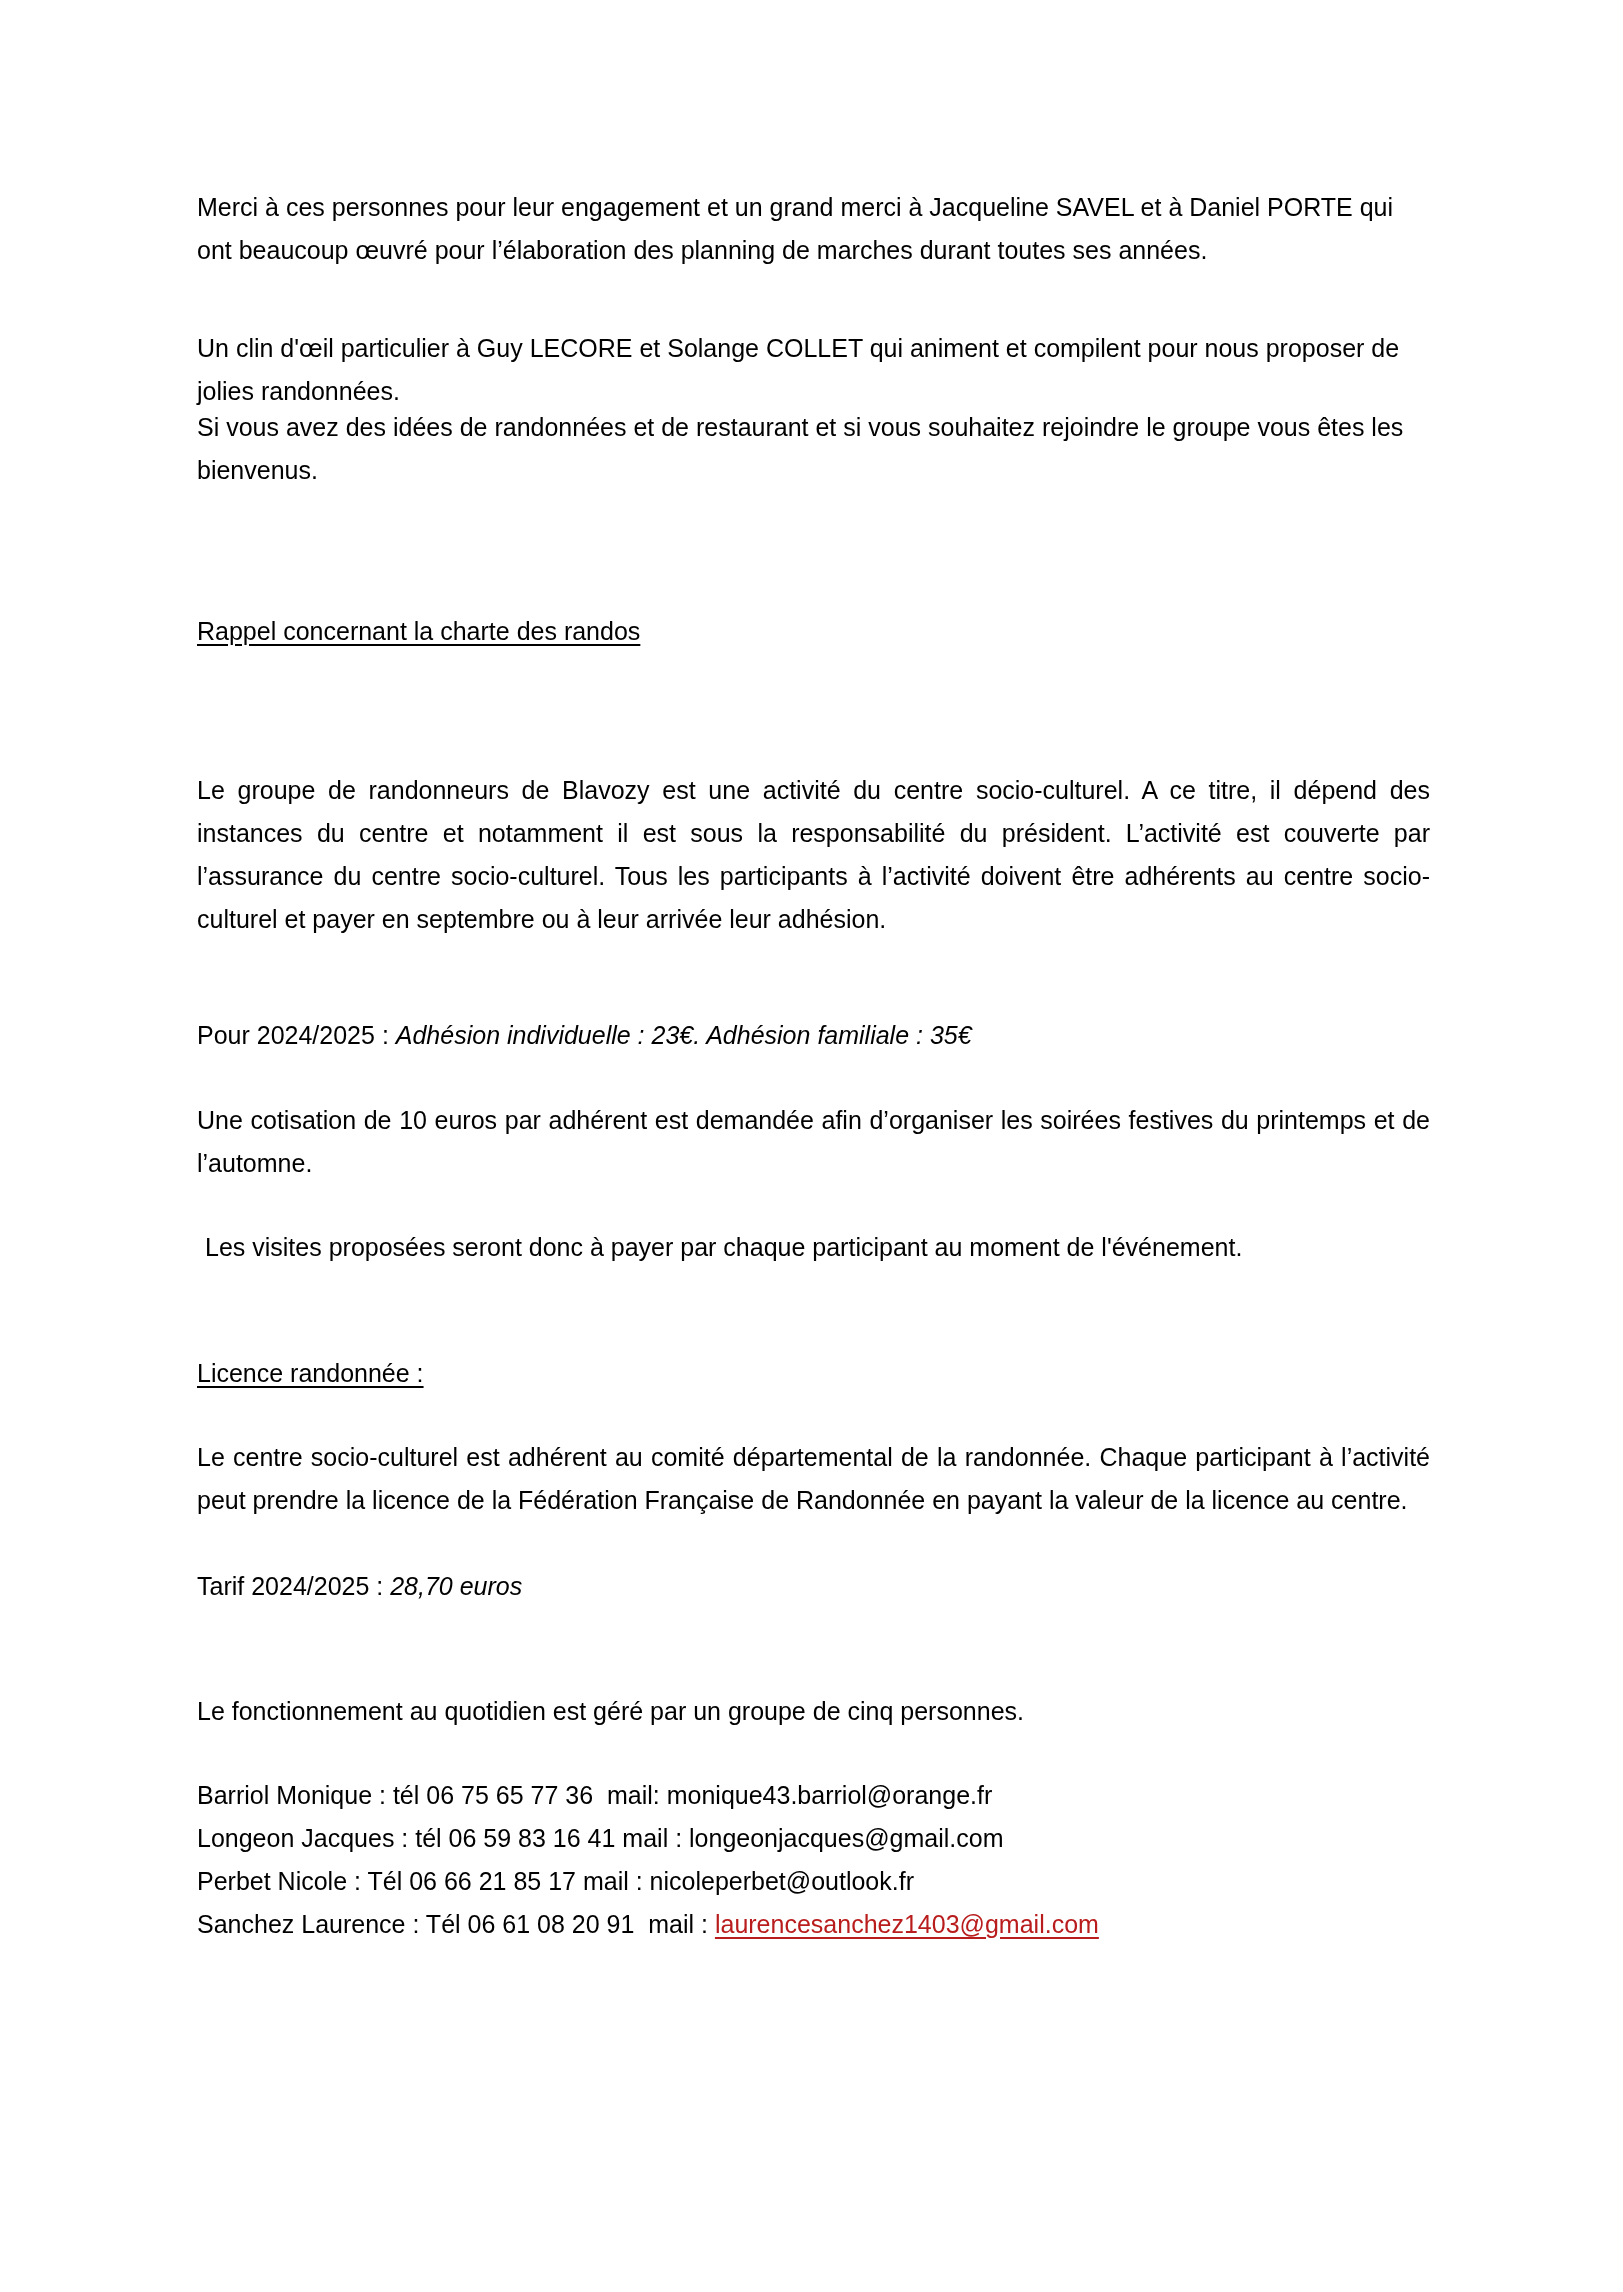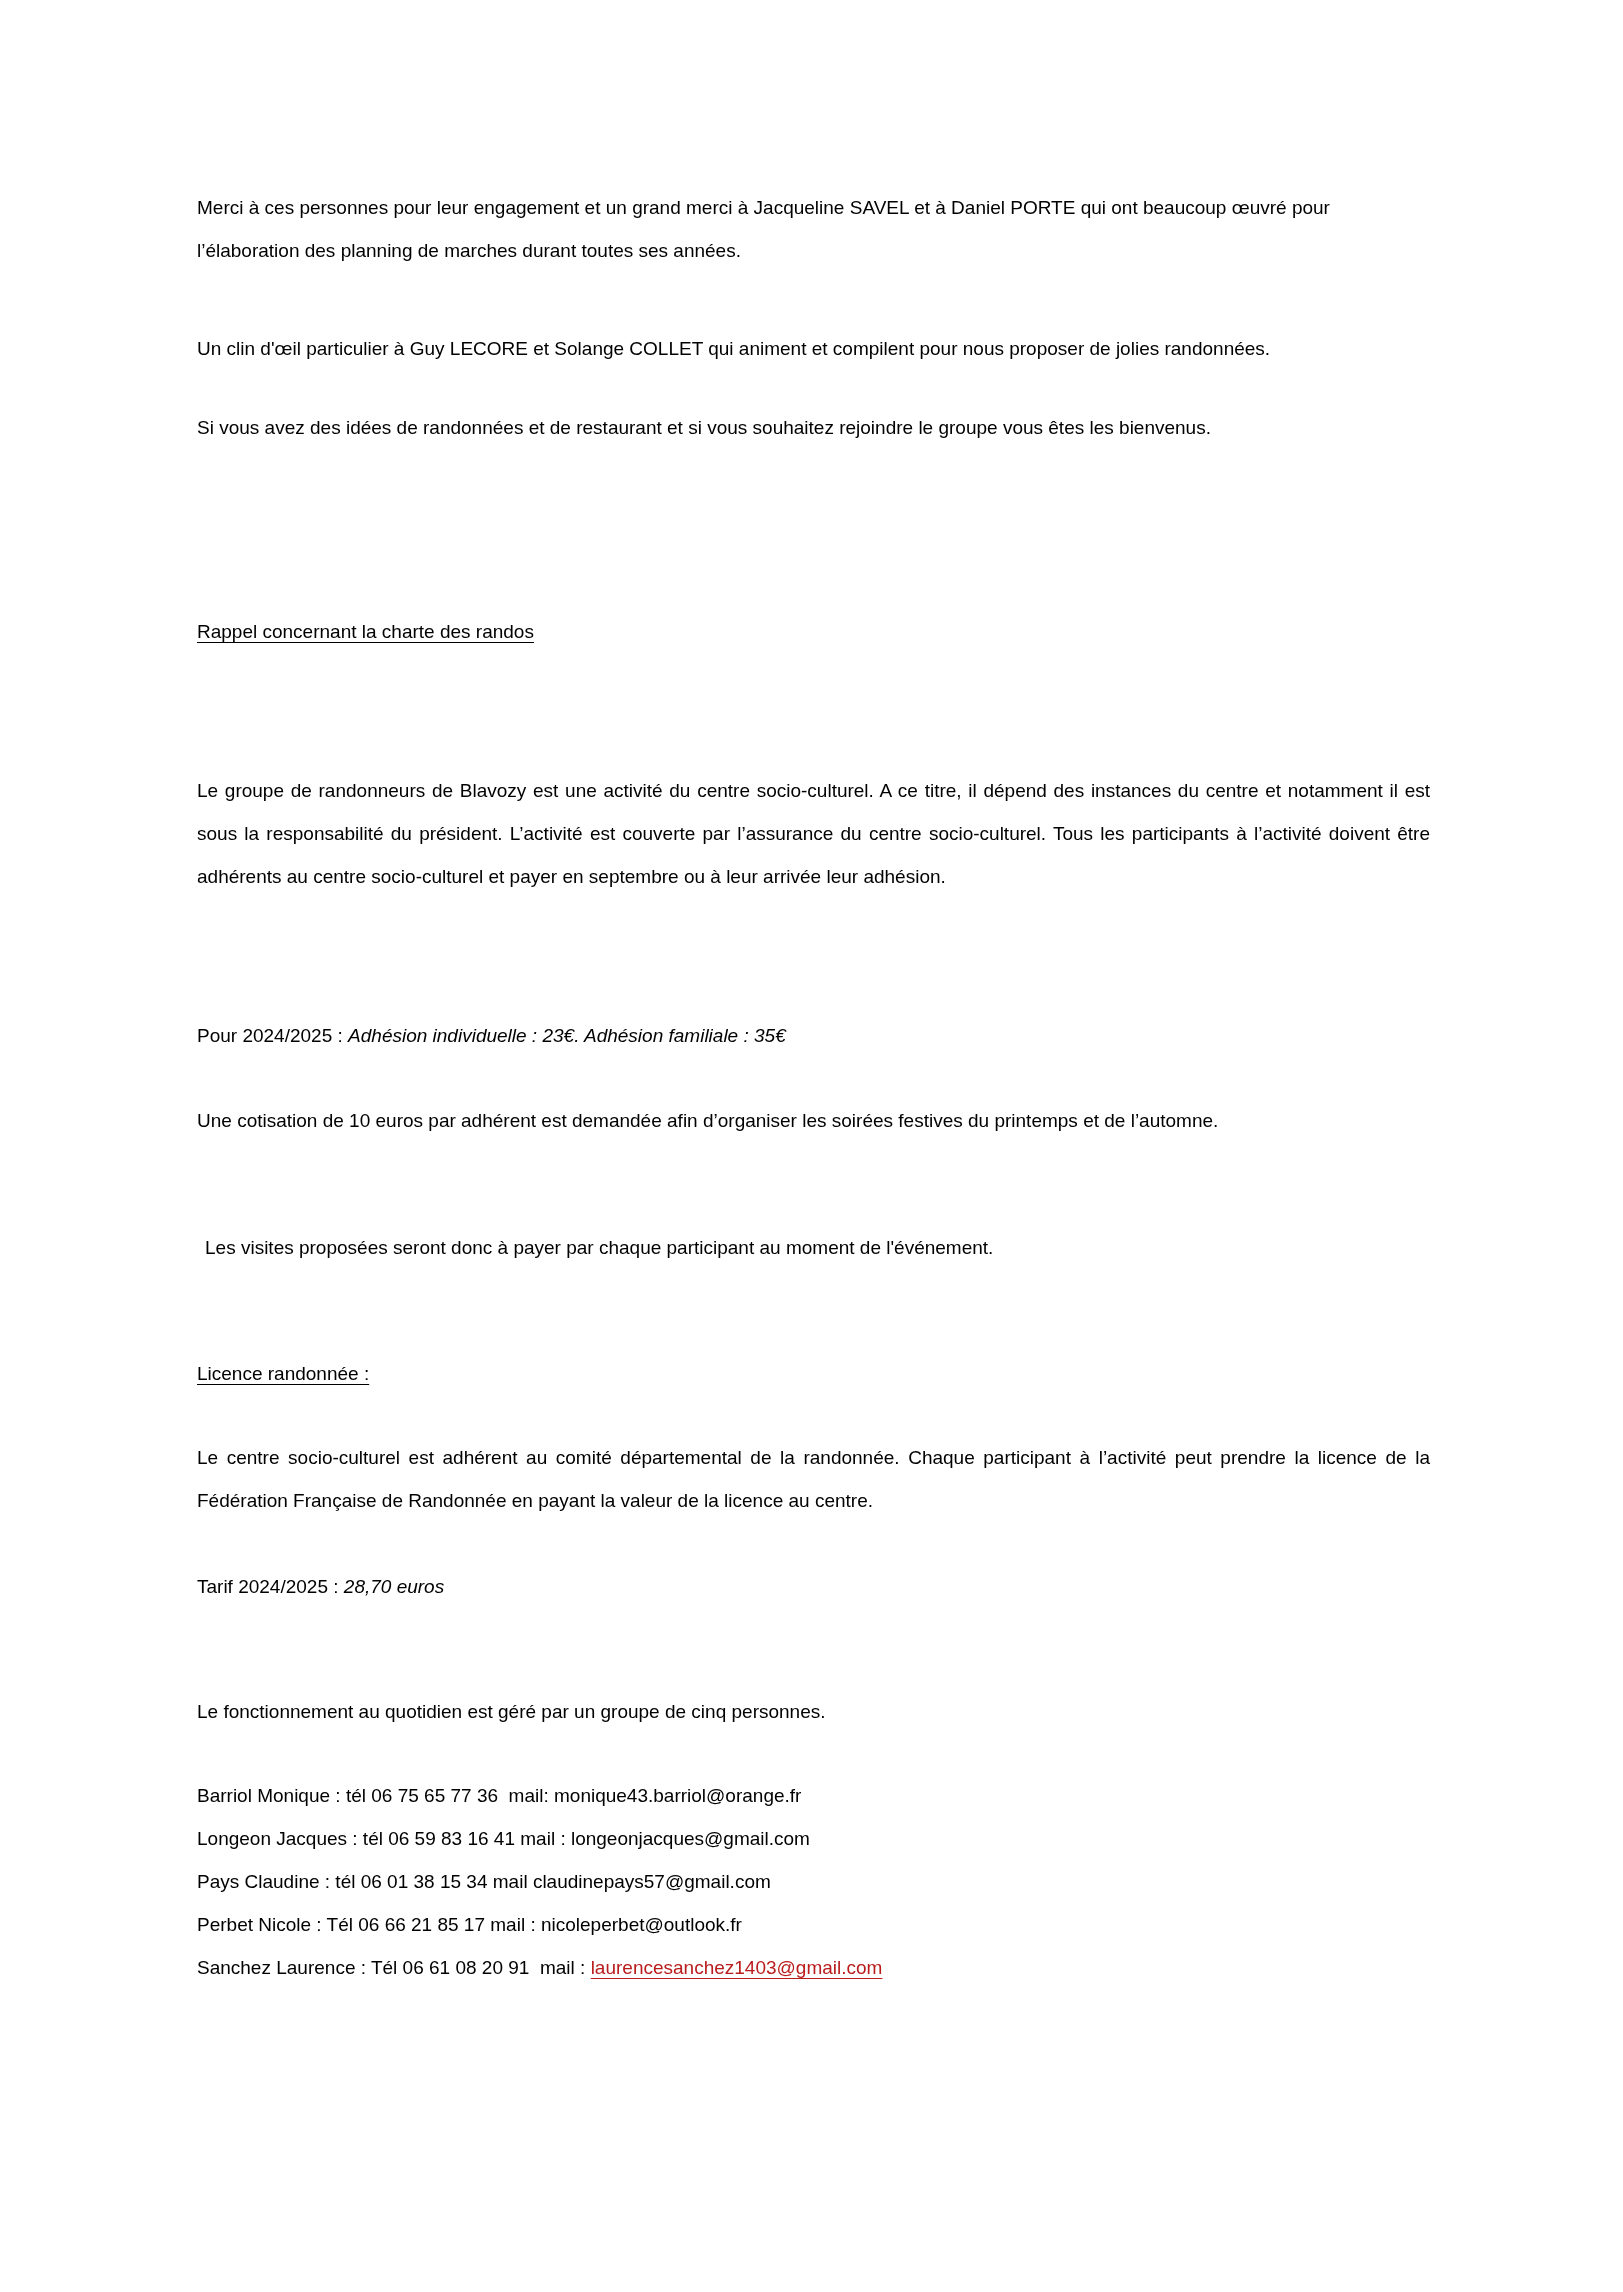--- a/index.html
+++ b/index.html
@@ -3,21 +3,21 @@
 <meta charset="utf-8">
 <style>
   html, body { margin: 0; padding: 0; background: #ffffff; }
   body {
     width: 1623px; height: 2293px; position: relative; overflow: hidden;
     font-family: "Liberation Sans", sans-serif; color: #000000;
   }
   .page { position: absolute; left: 197px; top: 0; width: 1233px; }
   .p {
     position: absolute; left: 0; width: 1233px;
-    font-size: 19px; line-height: 43px; margin: 0;
+    font-size: 25px; line-height: 43px; margin: 0;
   }
   .p.just { text-align: justify; text-align-last: left; }
   .u { text-decoration: underline; text-underline-offset: 3.9px; margin-top: 22px; }
   .i { font-style: italic; }
   .line { display: block; white-space: nowrap; }
   .link { color: #b91c1c; text-decoration: underline; text-underline-offset: 3.9px; }
 </style>
 </head>
 <body>
 
@@ -51,19 +51,18 @@
 
   <p class="p" style="top:1565px;">
     <span>Tarif 2024/2025 : </span><span class="i">28,70 euros</span>
   </p>
 
   <p class="p" style="top:1690px;">Le fonctionnement au quotidien est géré par un groupe de cinq personnes.</p>
 
   <div class="p" style="top:1774px;">
     <span class="line" style="white-space:pre;">Barriol Monique : tél 06 75 65 77 36  mail: monique43.barriol@orange.fr</span>
     <span class="line" style="white-space:pre;">Longeon Jacques : tél 06 59 83 16 41 mail : longeonjacques@gmail.com</span>
-    <span class="line" style="white-space:pre;">Pays Claudine : tél 06 01 38 15 34 mail claudinepays57@gmail.com</span>
     <span class="line" style="white-space:pre;">Perbet Nicole : Tél 06 66 21 85 17 mail : nicoleperbet@outlook.fr</span>
     <span class="line" style="white-space:pre;"><span>Sanchez Laurence : Tél 06 61 08 20 91  mail : </span><a class="link">laurencesanchez1403@gmail.com</a></span>
   </div>
 
 </div>
 
 
 </body></html>

